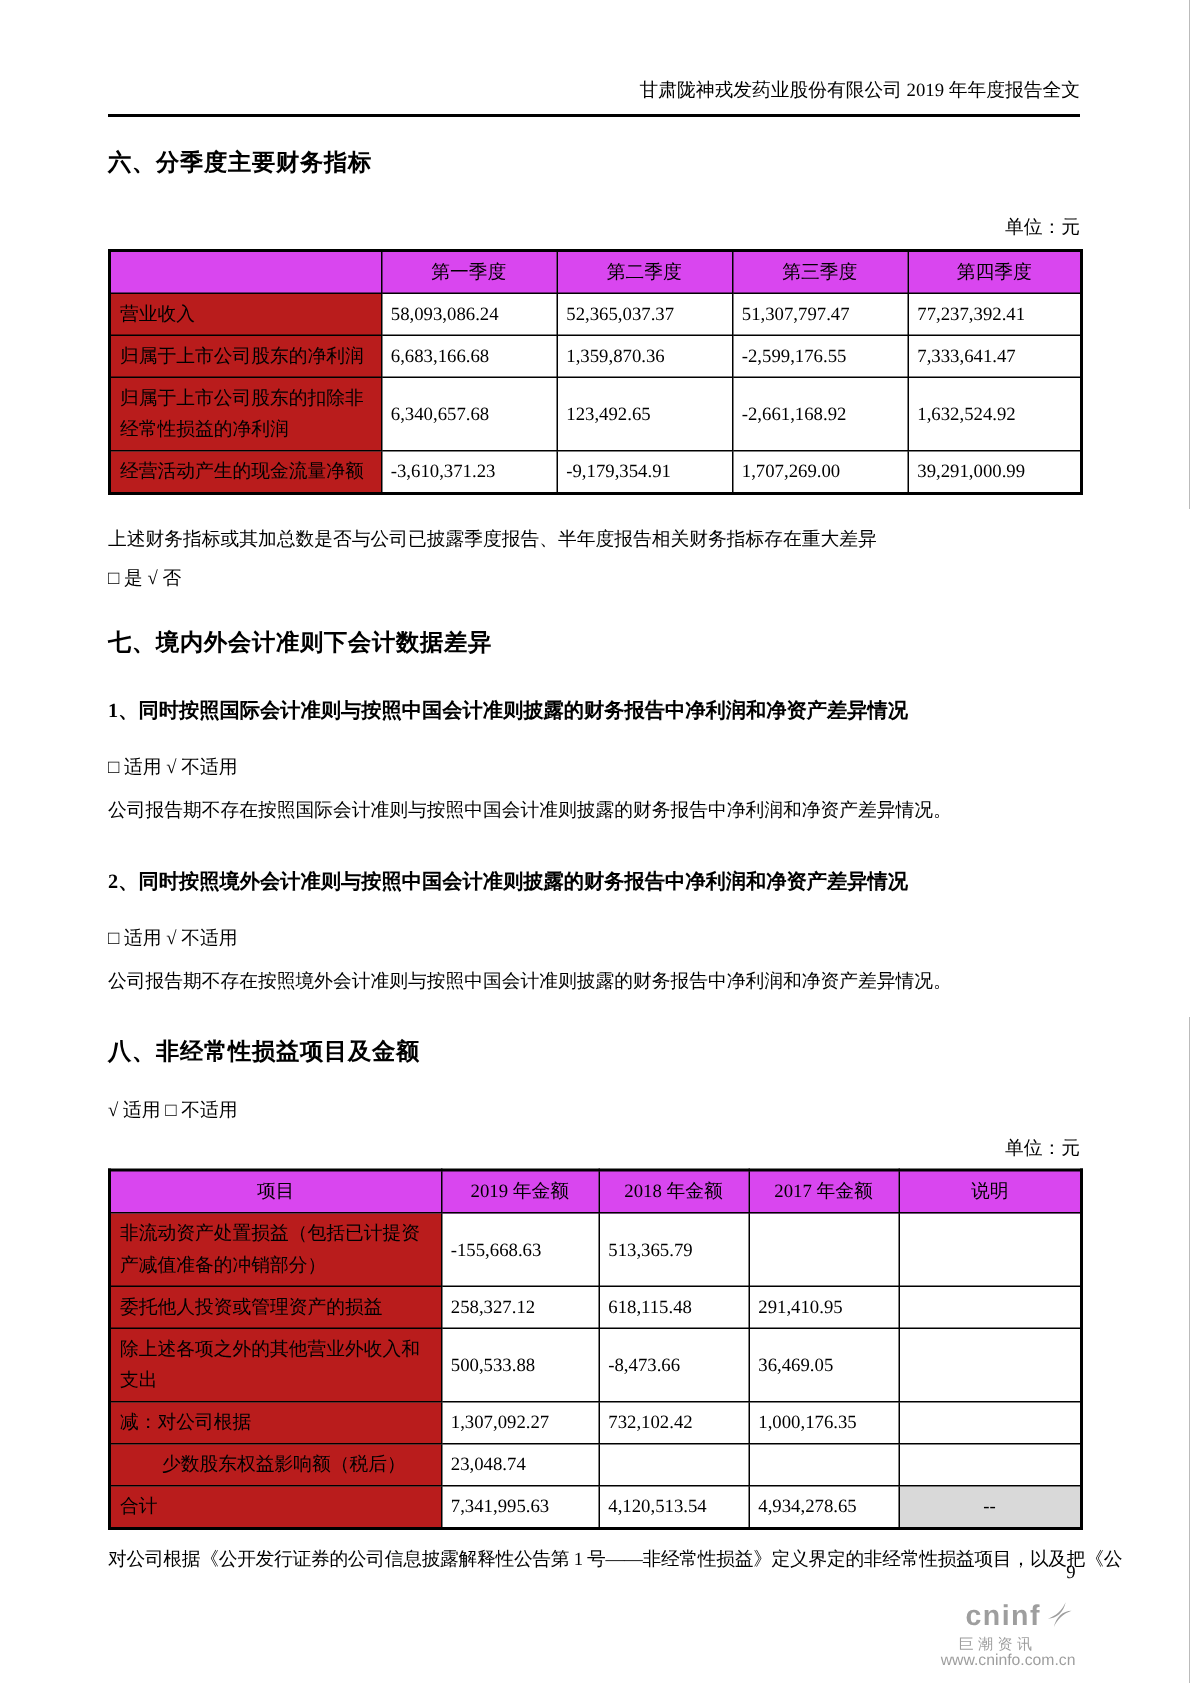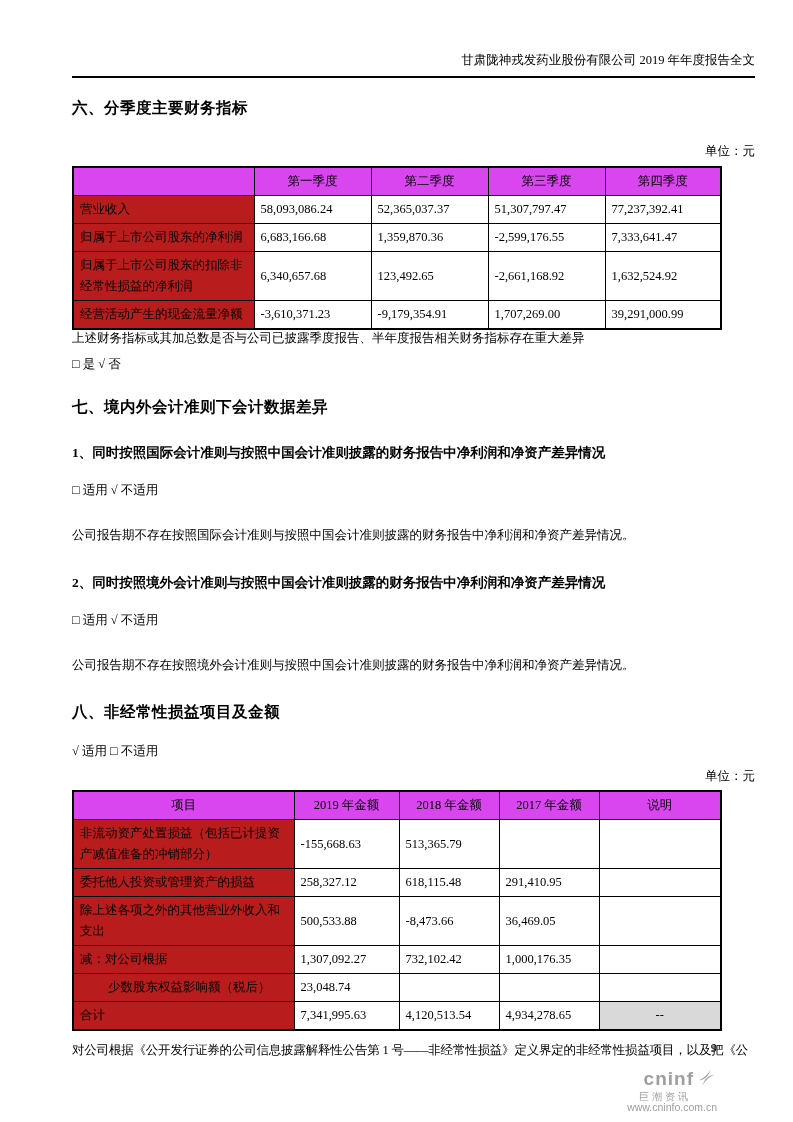--- a/index.html
+++ b/index.html
@@ -7,21 +7,21 @@
   .page {
     position: relative;
     width: 793px;
     height: 1122px;
     margin: 0 auto;
     background: #ffffff;
     font-family: "Liberation Serif", "DejaVu Serif", serif;
     color: #000;
     overflow: hidden;
   }
-  .content { padding: 0 38px 0 72px; }
+  .content { padding: 0 73px 0 72px; }
 
   .doc-header {
     padding-top: 52px;
     padding-bottom: 7px;
     border-bottom: 2px solid #000;
     text-align: right;
     font-size: 12.5px;
   }
 
   h2.sec-title { font-size: 15.5px; font-weight: bold; letter-spacing: 0.5px; }
@@ -43,29 +43,29 @@
     word-break: break-all;
   }
   .hdr { background: #d946ef; text-align: center; font-weight: normal; }
   .lbl { background: #b91c1c; text-align: left; }
   .num { }
   .ctr { text-align: center; }
   .gray { background: #d9d9d9; }
   .indent { padding-left: 34px; }
 
   p.body-text { font-size: 12.5px; line-height: 17px; }
-  .note-after-table { margin-top: 0; }
+  .note-after-table { margin-top: 21px; }
   .check-line { margin-top: 9px; }
 
   .sec7-title { margin-top: 24px; }
   .sub1-title { margin-top: 26px; }
   .sub2-title { margin-top: 30px; }
   .sec8-title { margin-top: 28px; }
   .check-gap { margin-top: 20px; }
-  .note-gap { margin-top: 28px; }
+  .note-gap { margin-top: 12px; }
 
   .bottom-note {
     margin-top: 11px;
     font-size: 11.5px;
     letter-spacing: -0.2px;
     white-space: nowrap;
   }
 
   .page-number {
     position: absolute;

